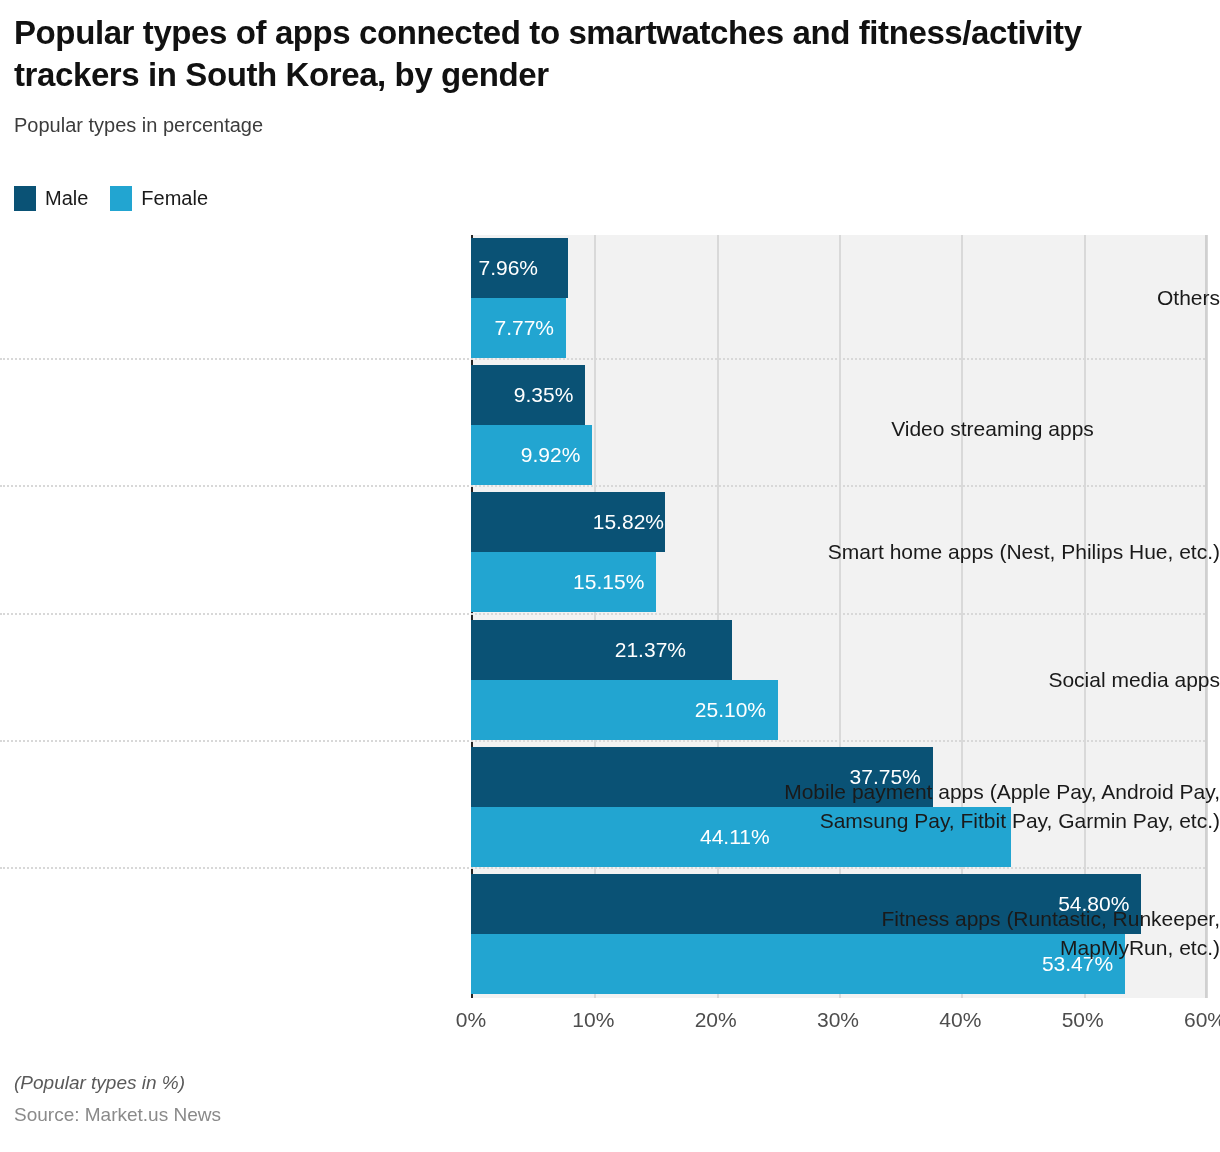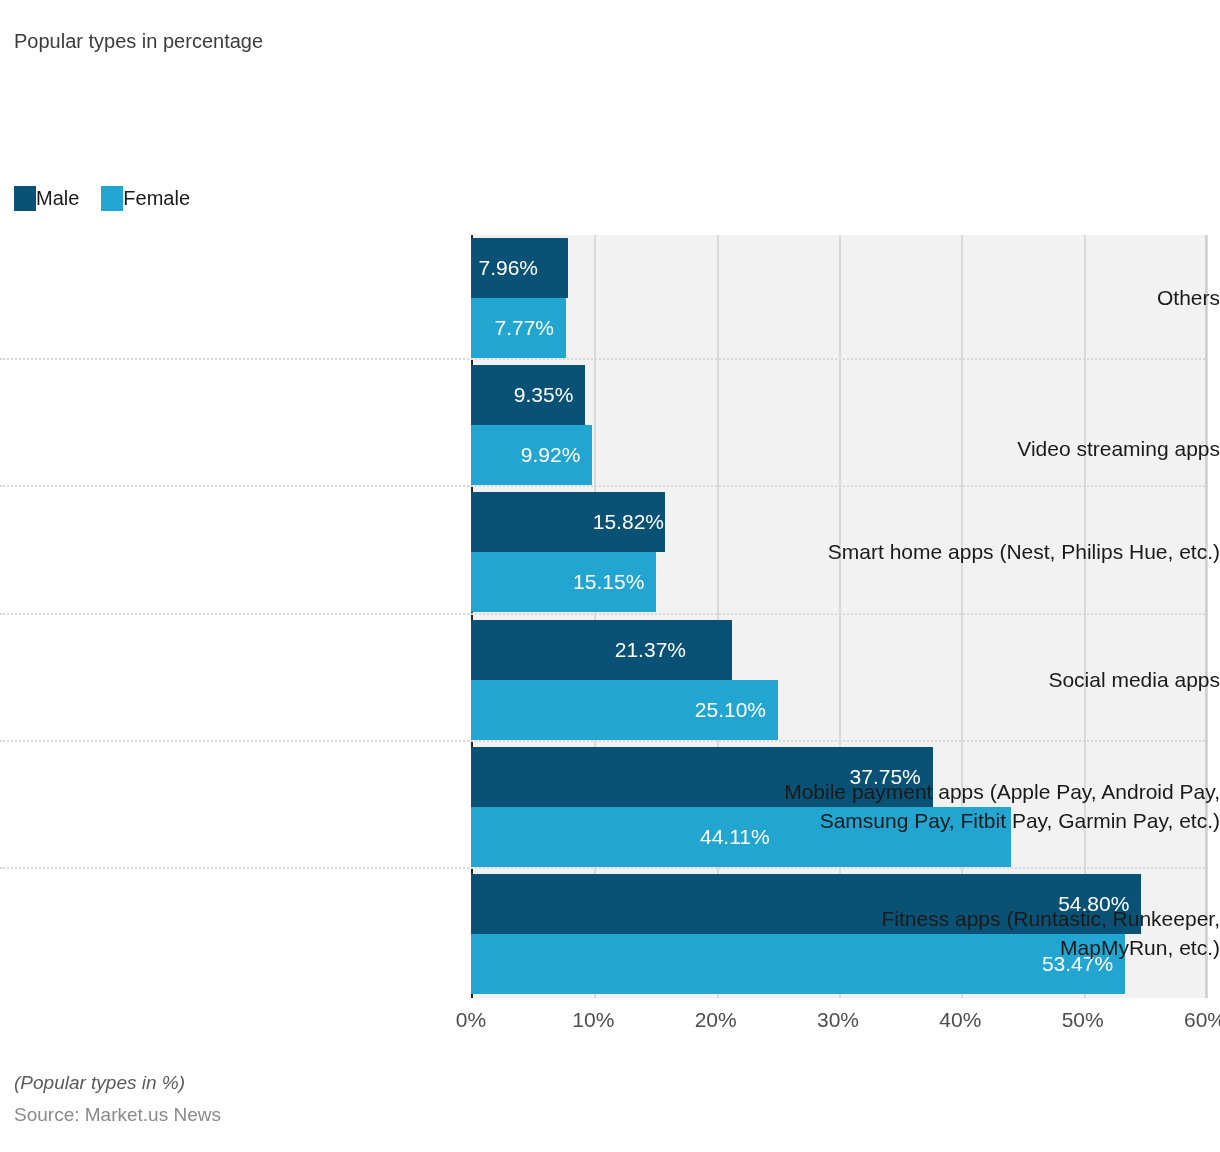--- a/index.html
+++ b/index.html
@@ -43,20 +43,21 @@
     position: absolute;
     left: 14px;
     top: 186px;
     display: flex;
     align-items: center;
     gap: 22px;
   }
   .legend-item {
     display: flex;
     align-items: center;
+    gap: 9px;
   }
   .legend-swatch {
     width: 22px;
     height: 25px;
     display: block;
   }
   .legend-label {
     font-size: 20px;
     color: #1a1a1a;
   }
@@ -173,20 +174,21 @@
   .footer-source {
     font-size: 19px;
     color: #8a8a8a;
     margin: 10px 0 0 0;
   }
 </style>
 </head>
 <body>
 
 <div class="header">
+  <h1 class="chart-title">Popular types of apps connected to smartwatches and fitness/activity trackers in South Korea, by gender</h1>
   <p class="chart-subtitle">Popular types in percentage</p>
 </div>
 
 <div class="legend" id="legend">
     <div class="legend-item">
       <span class="legend-swatch" style="background: rgb(10, 82, 117);"></span>
       <span class="legend-label">Male</span>
     </div>
     <div class="legend-item">
       <span class="legend-swatch" style="background: rgb(34, 165, 209);"></span>
@@ -220,21 +222,21 @@
       <div class="group" style="top: 365.167px; height: 120px;">
         <div class="bar-row">
           <div class="bar" style="width: 114.382px; background: rgb(10, 82, 117);"></div>
           <div class="bar-value" style="width: 114.382px;">9.35%</div>
         </div>
         <div class="bar-row">
           <div class="bar" style="width: 121.355px; background: rgb(34, 165, 209);"></div>
           <div class="bar-value" style="width: 121.355px;">9.92%</div>
         </div>
       </div>
-      <div class="cat-label" style="top: 449px; transform: translateY(-50%);">Video streaming apps</div>
+      <div class="cat-label" style="top: 429px; transform: translateY(-50%); text-align: center;">Video streaming apps</div>
       <div class="sep" style="top: 485.333px; position: absolute; left: 0px;"></div>
       <div class="group" style="top: 492.333px; height: 120px;">
         <div class="bar-row">
           <div class="bar" style="width: 193.531px; background: rgb(10, 82, 117);"></div>
           <div class="bar-value" style="width: 205px;">15.82%</div>
         </div>
         <div class="bar-row">
           <div class="bar" style="width: 185.335px; background: rgb(34, 165, 209);"></div>
           <div class="bar-value" style="width: 185.335px;">15.15%</div>
         </div>

